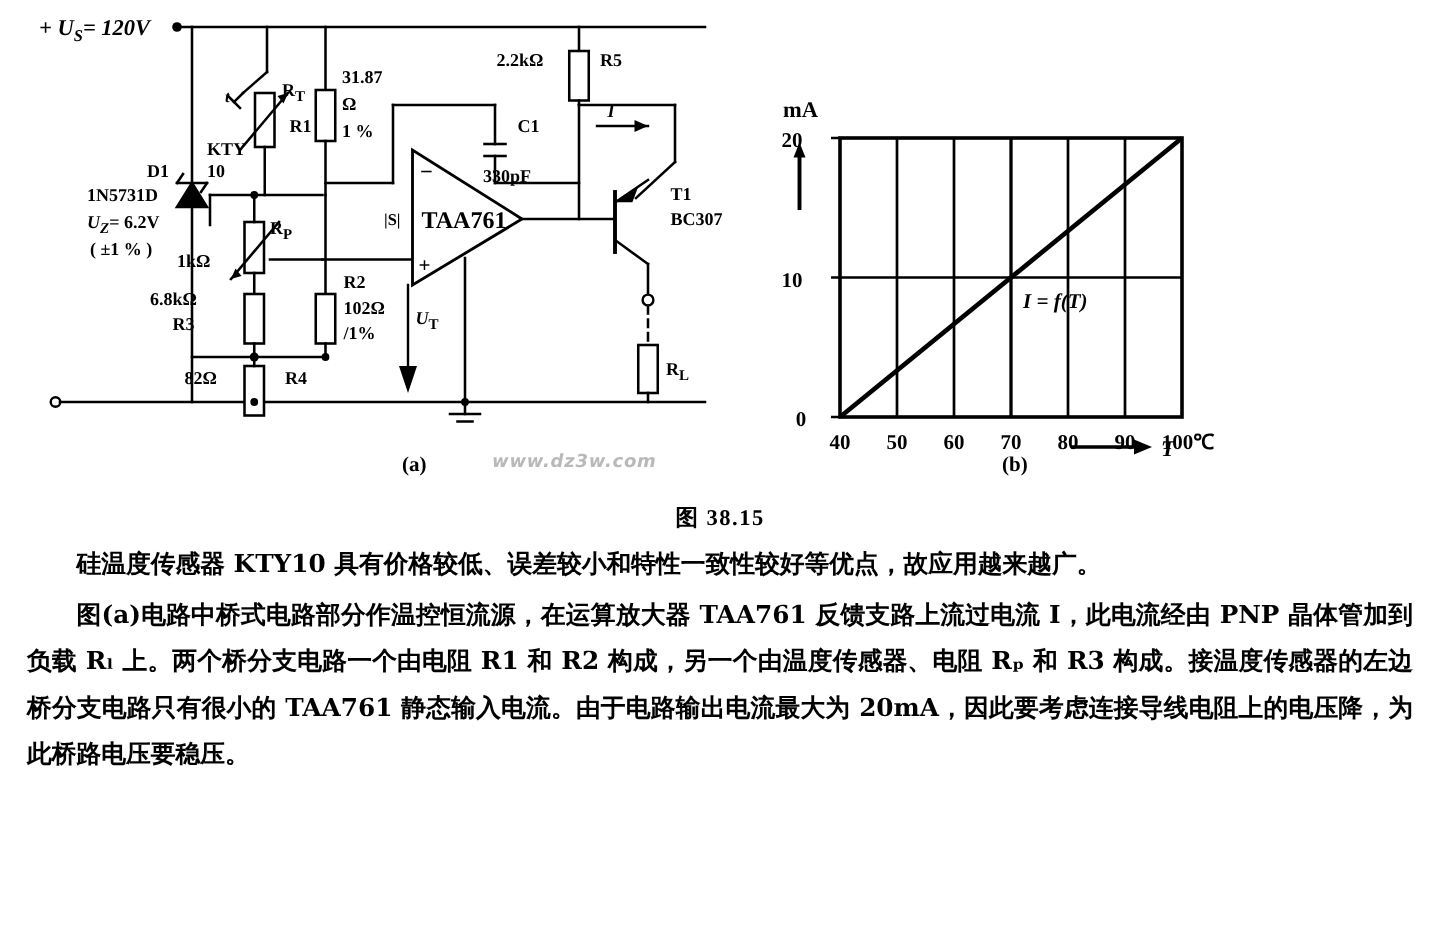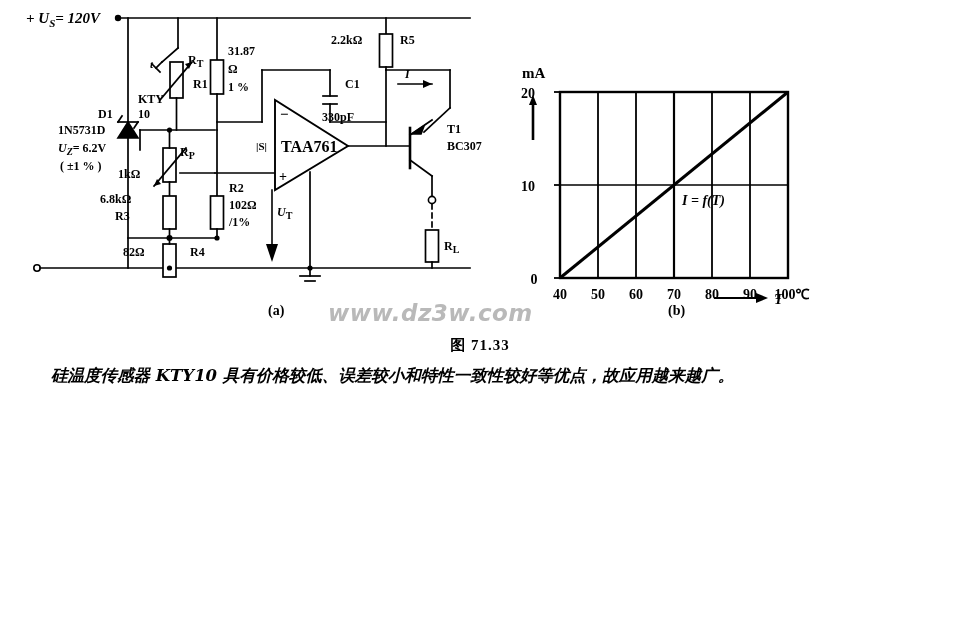--- a/index.html
+++ b/index.html
@@ -12,21 +12,21 @@
   .page{position:absolute;left:0;top:0;width:960px;height:625px;padding-left:16px;}
 
   
   #figure-area{position:absolute;left:0;top:0;width:960px;height:335px;}
   #circuit-svg{position:absolute;left:0;top:0;}
   #graph-svg{position:absolute;left:500px;top:45px;}
 
   .watermark{
     position:absolute;left:328px;top:300px;
     font-family:"DejaVu Sans", sans-serif;
-    font-style:italic;font-size:23px;letter-spacing:0.5px;
+    font-style:italic;font-size:12px;letter-spacing:0.5px;
     color:#b9b9b9;font-weight:600;
     white-space:nowrap;
   }
   .sublabel{
     position:absolute;font-family:"Liberation Serif",serif;
     font-size:14px;font-weight:bold;
   }
   #sub-a{left:268px;top:303px;}
   #sub-b{left:668px;top:303px;}
 
@@ -43,21 +43,21 @@
   #body-text p{
     margin:0 0 3px 0;
     font-family:"DejaVu Serif", serif;
     font-size:16.5px;
     font-weight:bold;
     line-height:31px;
     text-align:justify;
     text-justify:inter-ideograph;
     letter-spacing:0px;
   }
-  #body-text p.indent{text-indent:2em;font-style:italic;}
+  #body-text p.indent{text-indent:2em;}
 
   
   svg text{font-family:"Liberation Serif", serif;font-weight:bold;}
   .lbl{font-size:12px;}
   .lbl-s{font-size:11px;}
   .lbl-big{font-size:15px;}
   .ital{font-style:italic;}
 </style>
 </head>
 <body>
@@ -288,19 +288,20 @@
 
         <text x="274" y="259" font-size="15" class="ital">T</text>
       </g>
     </svg>
 
     <div class="watermark">www.dz3w.com</div>
     <div class="sublabel" id="sub-a">(a)</div>
     <div class="sublabel" id="sub-b">(b)</div>
   </div>
 
-  <div id="fig-caption">图 71.33</div>
+  <div id="fig-caption">图 38.15</div>
 
   <div id="body-text">
     <p class="indent">硅温度传感器 KTY10 具有价格较低、误差较小和特性一致性较好等优点，故应用越来越广。</p>
+    <p class="indent">图(a)电路中桥式电路部分作温控恒流源，在运算放大器 TAA761 反馈支路上流过电流 I，此电流经由 PNP 晶体管加到负载 Rₗ 上。两个桥分支电路一个由电阻 R1 和 R2 构成，另一个由温度传感器、电阻 Rₚ 和 R3 构成。接温度传感器的左边桥分支电路只有很小的 TAA761 静态输入电流。由于电路输出电流最大为 20mA，因此要考虑连接导线电阻上的电压降，为此桥路电压要稳压。</p>
   </div>
 
 </div>
 
 </body></html>

